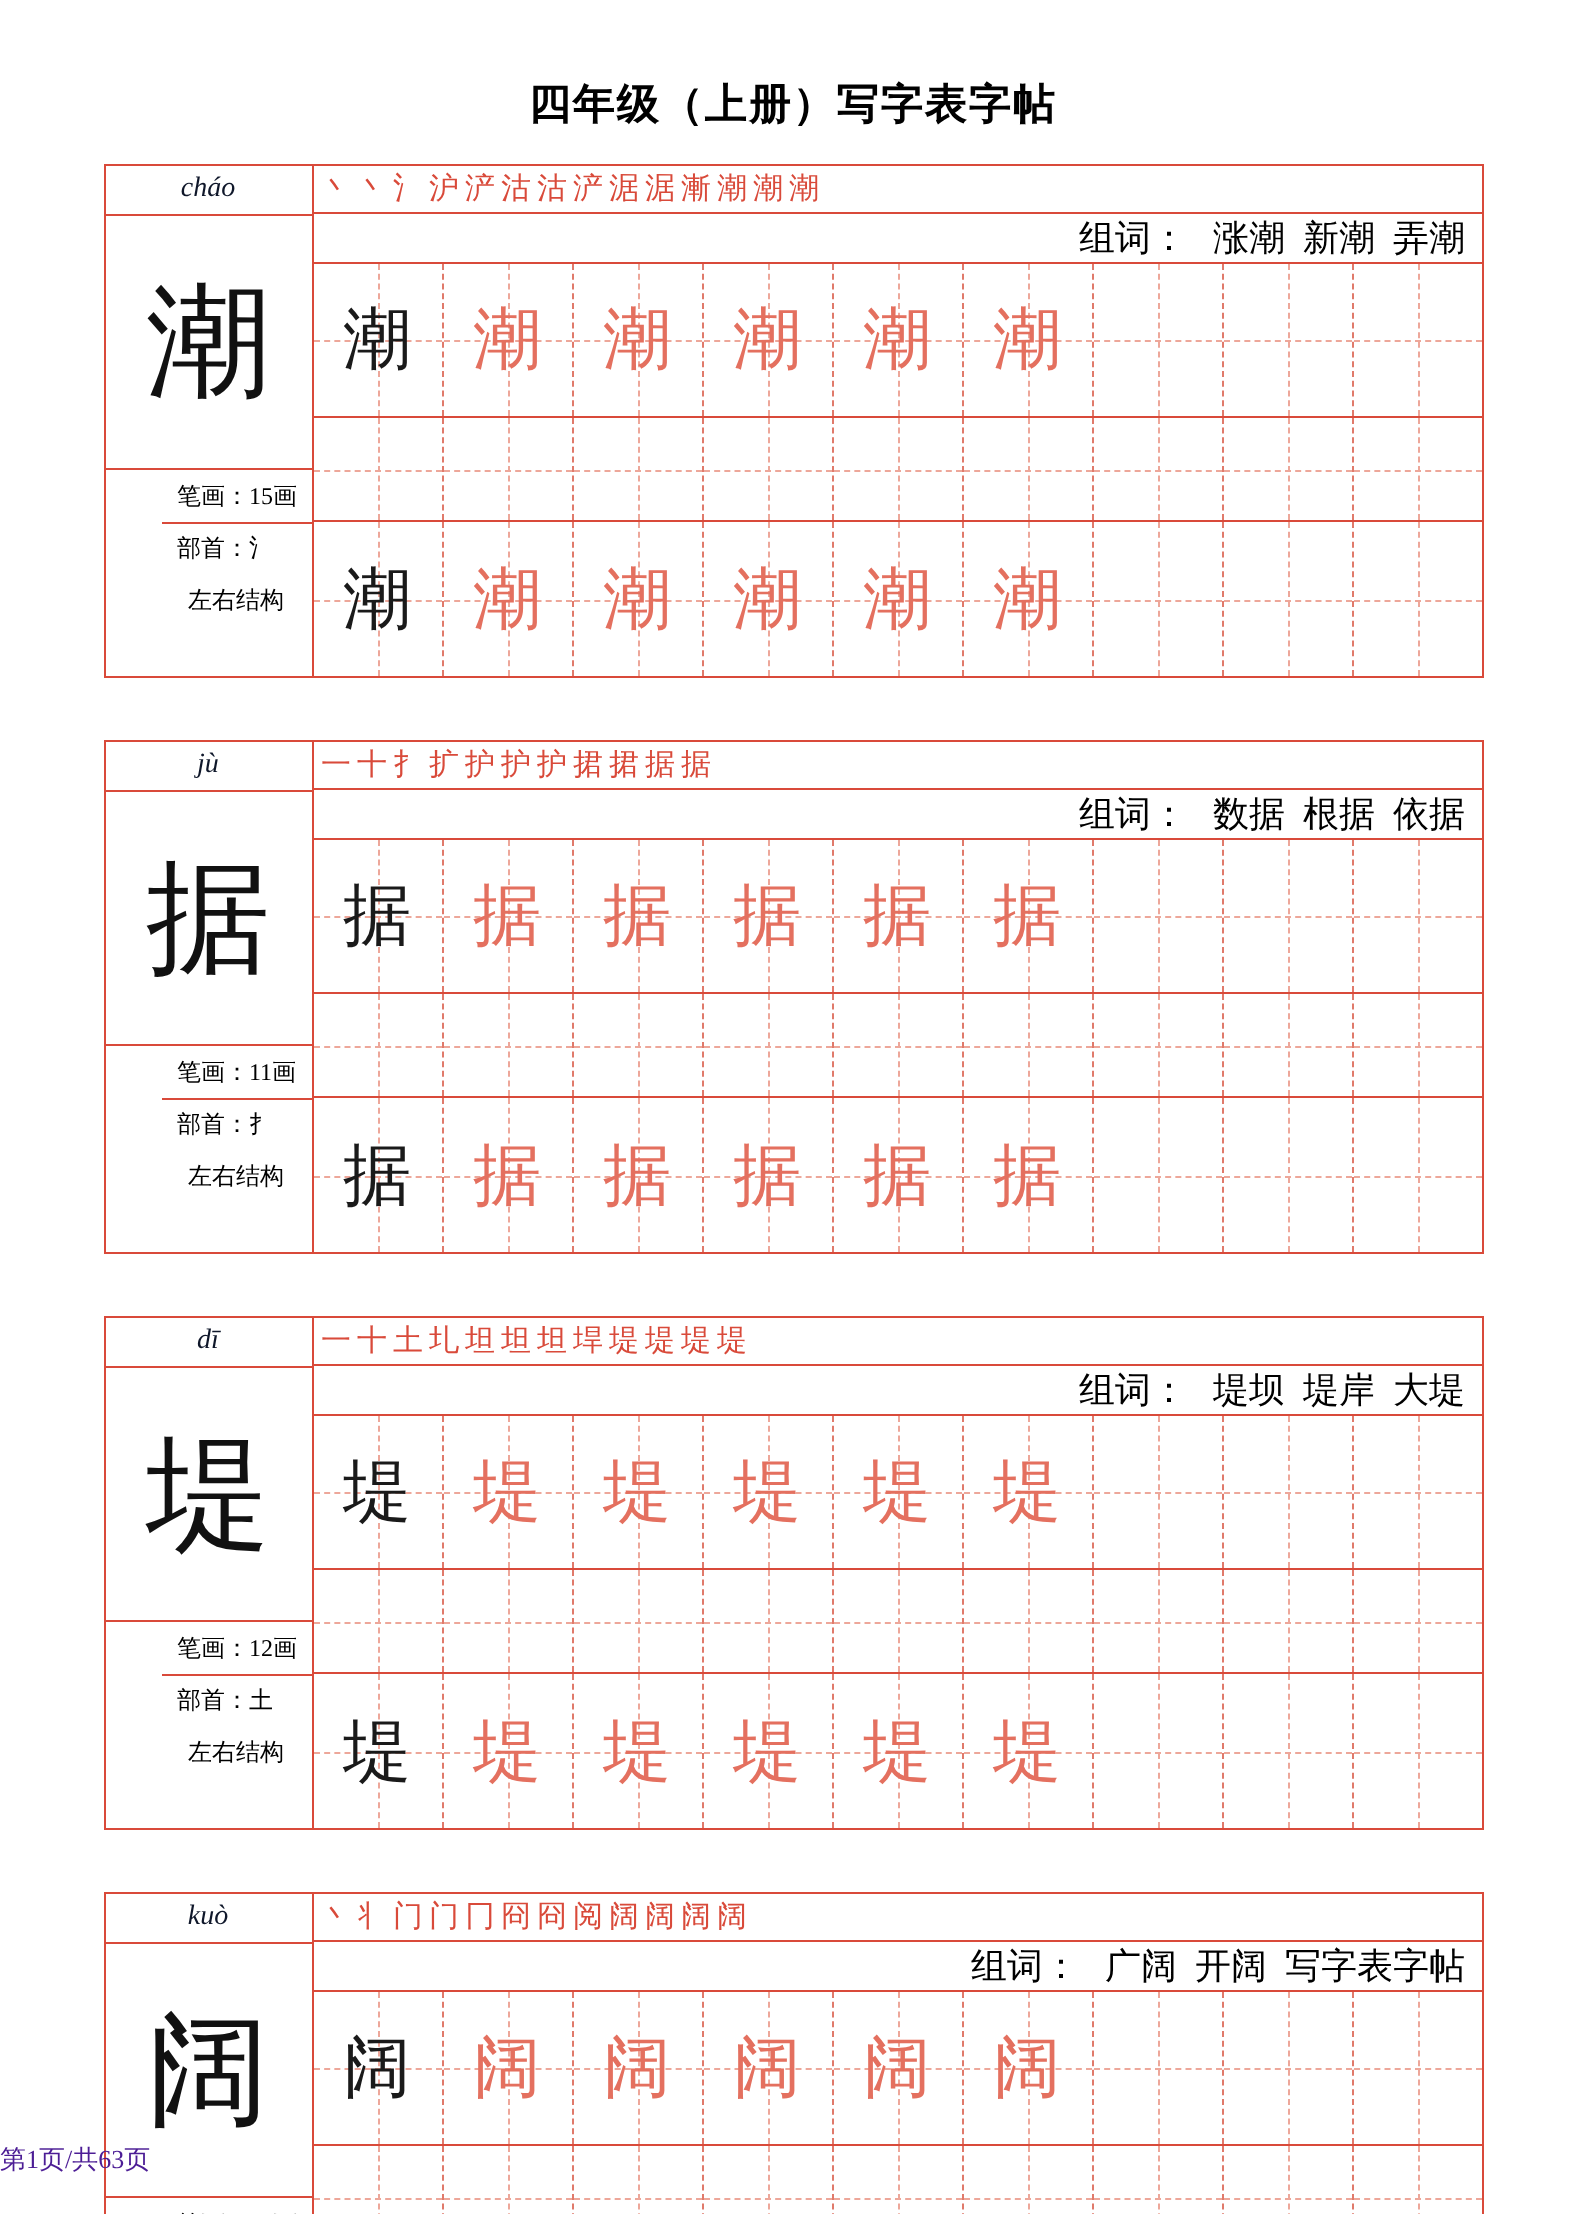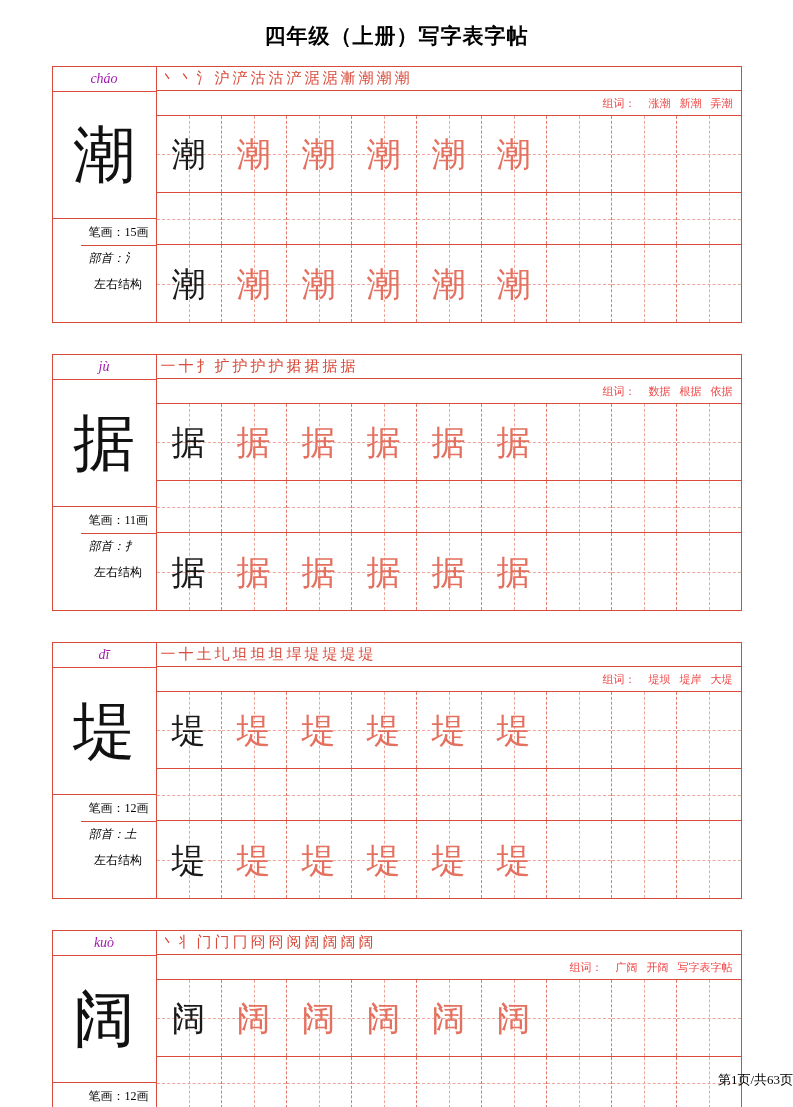--- a/index.html
+++ b/index.html
@@ -11,21 +11,21 @@
     width: 793px;
     height: 1107px;
     font-family: "Liberation Serif", serif;
     color: #000;
     position: relative;
   }
   .page {
     width: 793px;
     height: 1106px;
     box-sizing: border-box;
-    padding: 0;
+    padding: 16px;
     position: relative;
   }
   .page-title {
     text-align: center;
     font-family: "Liberation Serif", serif;
     font-size: 21px;
     font-weight: bold;
     letter-spacing: 1px;
     padding-top: 22px;
     padding-bottom: 16px;
@@ -50,21 +50,21 @@
   }
   .pinyin-cell {
     height: 24px;
     border-bottom: 1.4px solid #d94a3a;
     display: flex;
     align-items: center;
     justify-content: center;
     font-family: "Liberation Serif", serif;
     font-style: italic;
     font-size: 14px;
-    color: #a21caf;
+    color: #0f172a;
   }
   .big-char-cell {
     height: 126px;
     display: flex;
     align-items: center;
     justify-content: center;
     border-bottom: 1.4px solid #d94a3a;
   }
   .big-char {
     font-family: "DejaVu Serif", serif;
@@ -79,21 +79,20 @@
     font-size: 12px;
     box-sizing: border-box;
     margin-left: 28px;
   }
   .strokes-cell {
     height: 27px;
     border-bottom: 1.4px solid #d94a3a;
   }
   .radical-cell {
     height: 25px;
-    font-style: italic;
   }
   .structure-cell {
     height: 26px;
     justify-content: center;
     padding-left: 0;
   }
   
   .right-col {
     flex: 1 1 auto;
     display: flex;
@@ -117,22 +116,22 @@
     margin-right: 3px;
     line-height: 1;
   }
   .words-row {
     height: 25px;
     border-bottom: 1.4px solid #d94a3a;
     display: flex;
     align-items: center;
     justify-content: flex-end;
     padding-right: 8px;
-    font-size: 11px;
-    color: #ef4444;
+    font-size: 18px;
+    color: #000000;
     box-sizing: border-box;
   }
   .words-row .label {
     margin-right: 4px;
   }
   .words-row .w {
     margin-left: 9px;
   }
   .grid-row {
     display: flex;
@@ -175,23 +174,23 @@
     font-size: 34px;
     line-height: 1;
   }
   .cell .ch.black { color: #1a1a1a; }
   .cell .ch.red { color: #e4705f; }
   .footer {
     position: absolute;
     bottom: 17px;
     left: 0;
     width: 100%;
-    text-align: right;
+    text-align: left;
     font-size: 13px;
-    color: #000000;
+    color: #4c1d95;
   }
 </style>
 </head>
 <body>
 
 <div class="page">
 
   <div class="page-title">四年级（上册）写字表字帖</div>
 
   <div id="sheets">

